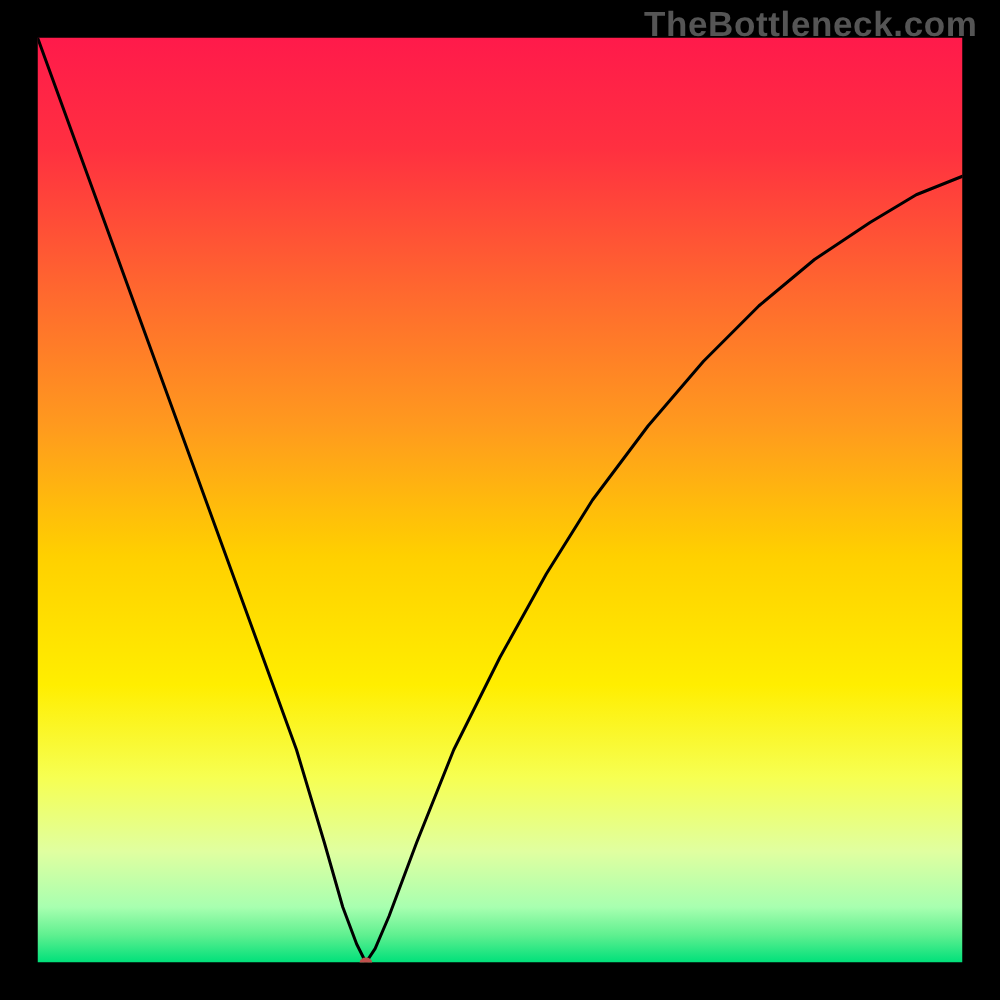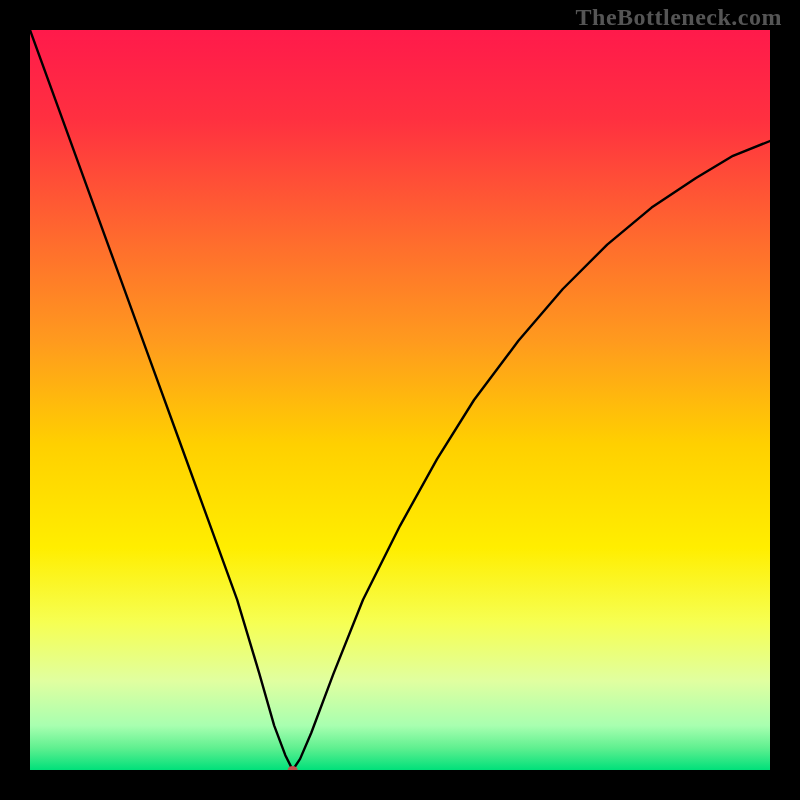--- a/index.html
+++ b/index.html
@@ -15,25 +15,24 @@
     position: relative;
     width: 800px;
     height: 800px;
     background: #000;
   }
   .watermark {
     position: absolute;
     top: 4px;
     right: 18px;
     color: #555;
-    font-size: 24px;
+    font-size: 28px;
     font-weight: 600;
     letter-spacing: 0.5px;
     z-index: 5;
-    font-family: Liberation Serif, serif;
   }
   .plot-area {
     position: absolute;
     left: 30px;
     top: 30px;
     width: 740px;
     height: 740px;
   }
   .plot-area svg {
     width: 100%;

